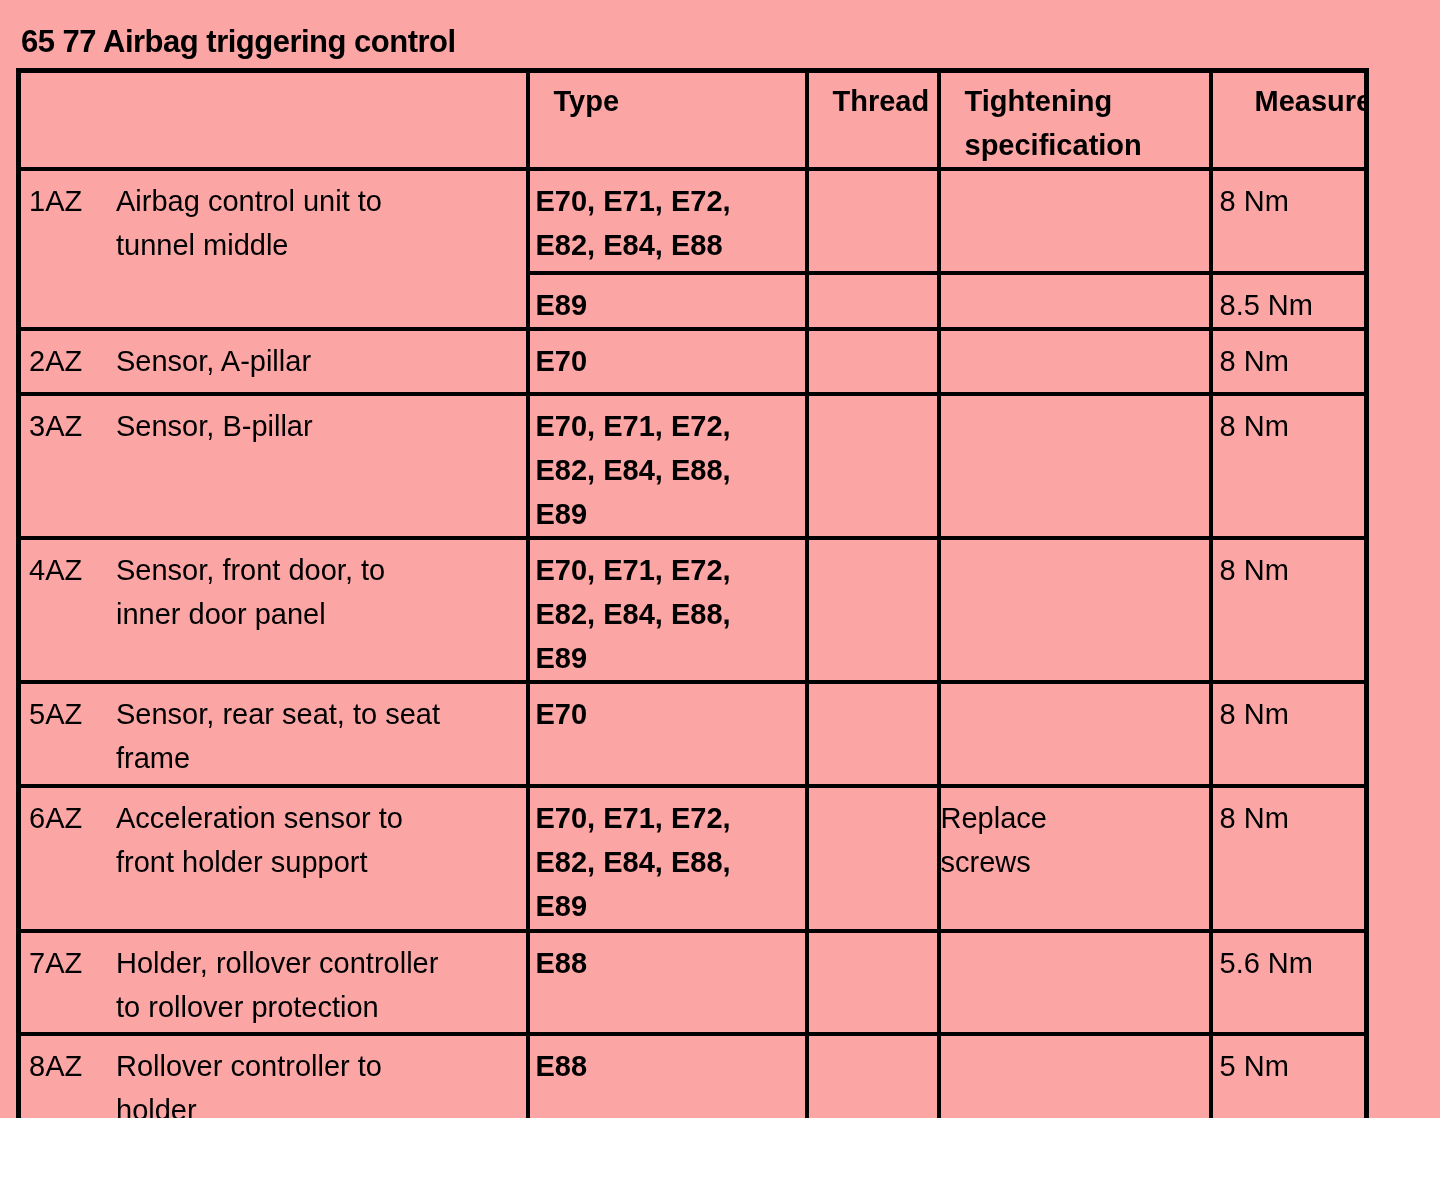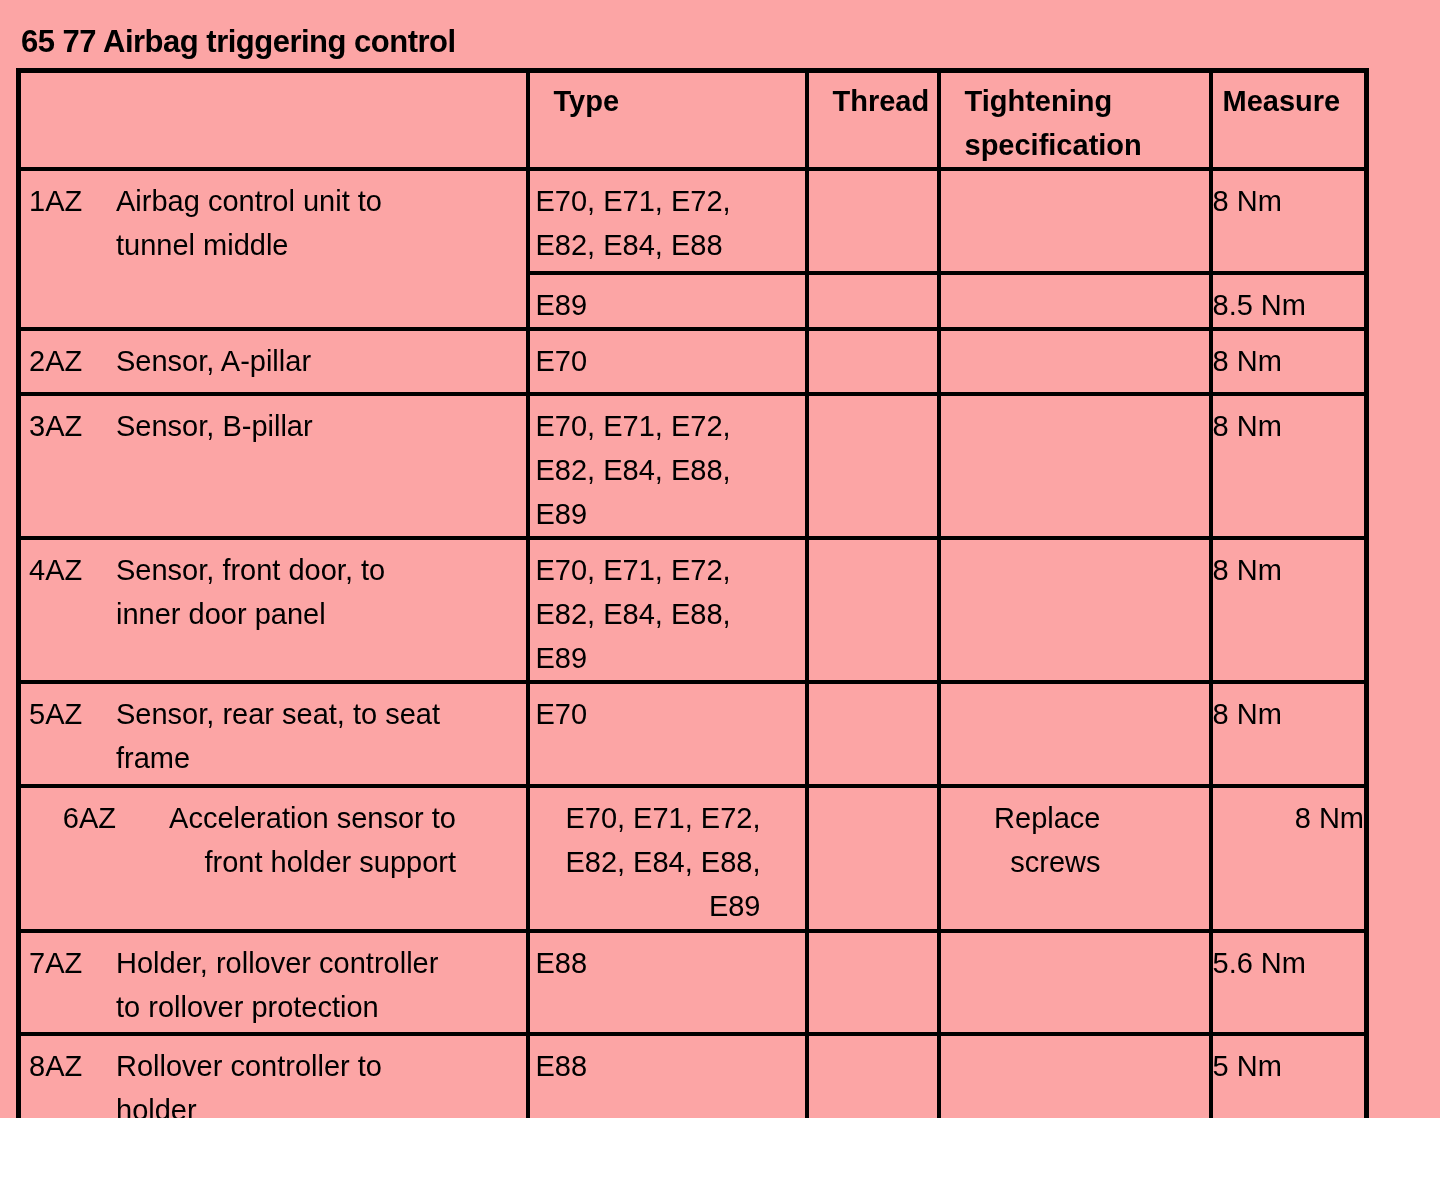--- a/index.html
+++ b/index.html
@@ -41,38 +41,38 @@
     font-size: 29px;
     line-height: 44px;
     padding: 0;
     overflow: hidden;
   }
   th {
     font-weight: bold;
     text-align: left;
     padding: 6px 0 0 24px;
   }
-  th.th-measure { padding-left: 10px; }
+  th.th-measure { padding-left: 42px; }
   tr.rh-header { height: 90px; }
   tr.rh-104 { height: 104px; }
   tr.rh-53  { height: 53px; }
   tr.rh-65  { height: 65px; }
   tr.rh-143 { height: 143px; }
-  tr.rh-145 { height: 145px; text-align: right; }
+  tr.rh-145 { height: 145px; }
   tr.rh-103 { height: 103px; }
   td { padding-top: 8px; }
   td.c1 { padding-left: 8px; }
   .c1wrap { display: flex; align-items: flex-start; }
   .code { flex: 0 0 87px; }
   .desc { width: 340px; }
-  td.c-type { padding-left: 6px; }
+  td.c-type { padding-left: 6px; font-weight: bold; }
   .typewrap { width: 225px; }
   td.c-tight { }
   .tightwrap { width: 160px; }
-  td.c-measure { }
+  td.c-measure { padding-left: 7px; }
 </style>
 </head>
 <body>
 
 <div class="page">
 
   <div class="title">65 77 Airbag triggering control</div>
 
   <table class="spec">
     <colgroup>

